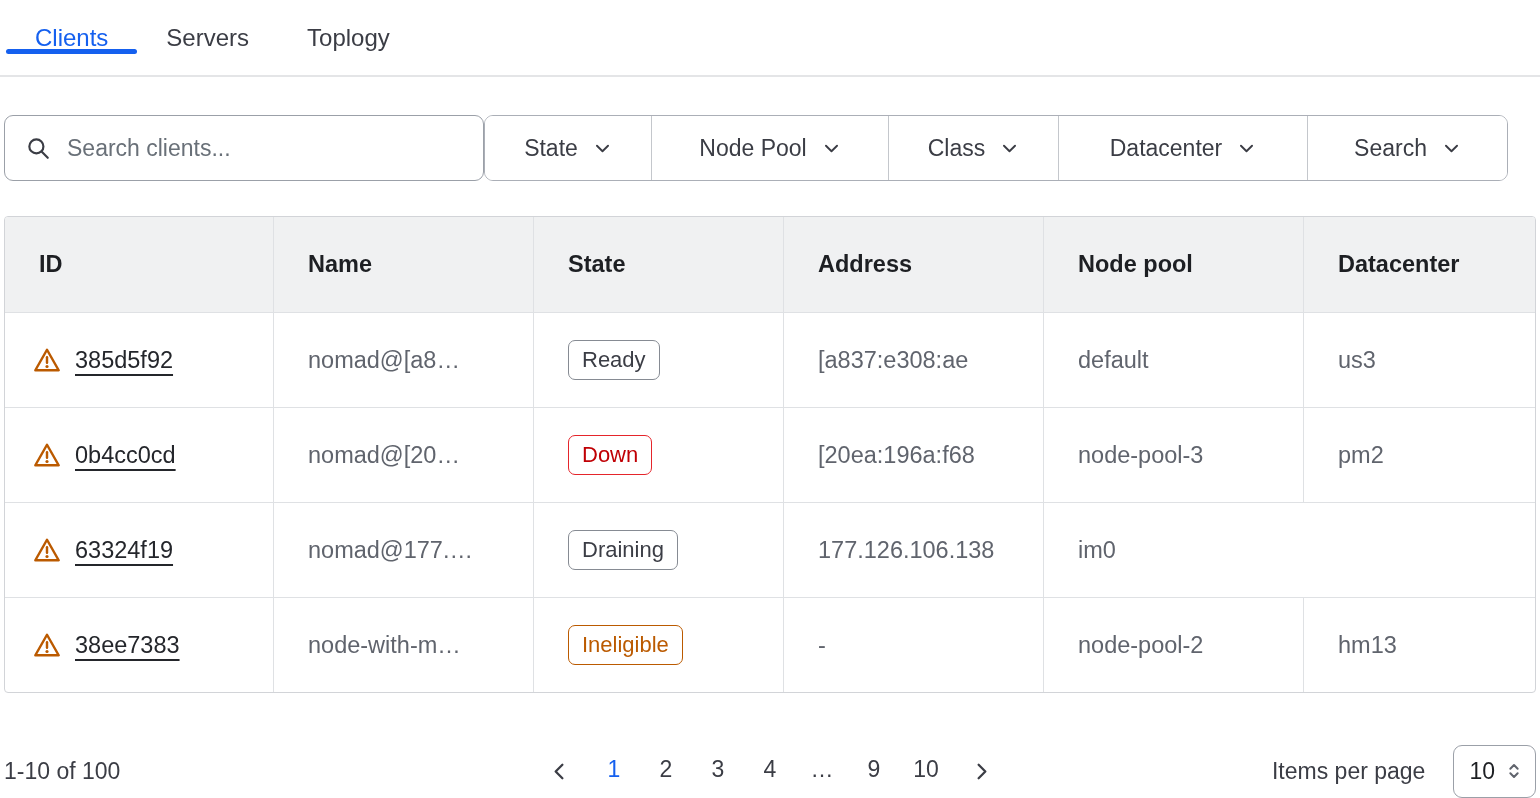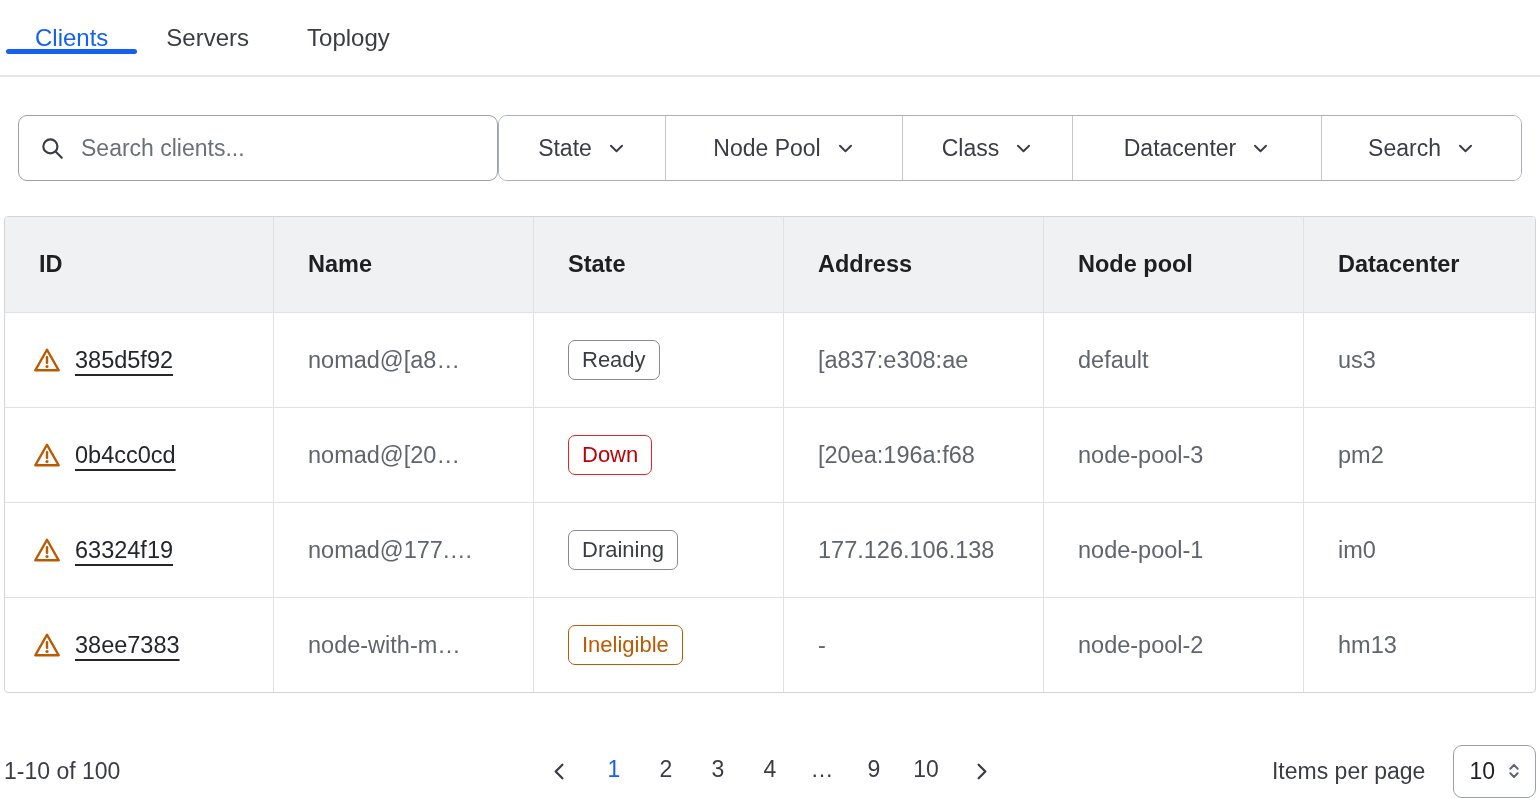--- a/index.html
+++ b/index.html
@@ -42,21 +42,21 @@
   .tab.active{color:var(--accent);}
   .tab.active::after{
     content:'';
     position:absolute;left:0;right:0;bottom:-2px;
     height:5px;border-radius:3px;
     background:var(--accent);
   }
   
   .toolbar{
     display:flex;
-    justify-content:center;
+    justify-content:flex-start;
     align-items:center;
     margin-top:38px;
     padding:0 4px;
   }
   .search-box{
     display:flex;align-items:center;gap:16px;
     width:480px;height:66px;
     border:1.5px solid #9ba0a8;
     border-radius:9px;
     padding:0 20px;
@@ -328,21 +328,20 @@
           <circle cx="12" cy="16.6" r="1.35" fill="#bb5a00"></circle>
         </svg>
       </span>
       <a class="id-link">63324f19</a>
     </div>
     <div class="td">nomad@177.…</div>
     <div class="td">
       <span class="badge">Draining</span>
     </div>
     <div class="td">177.126.106.138</div>
-    <div class="td">node-pool-1</div>
     <div class="td">im0</div>
   </div>
 
   <div class="tr">
     <div class="td id-cell">
       <span>
         <svg width="28" height="26" viewBox="0 0 24 22" fill="none">
           <path d="M12 2.2 L22 19.8 H2 Z" stroke="#bb5a00" stroke-width="2.1" stroke-linejoin="round"></path>
           <line x1="12" y1="8.6" x2="12" y2="13.4" stroke="#bb5a00" stroke-width="2.1" stroke-linecap="round"></line>
           <circle cx="12" cy="16.6" r="1.35" fill="#bb5a00"></circle>

